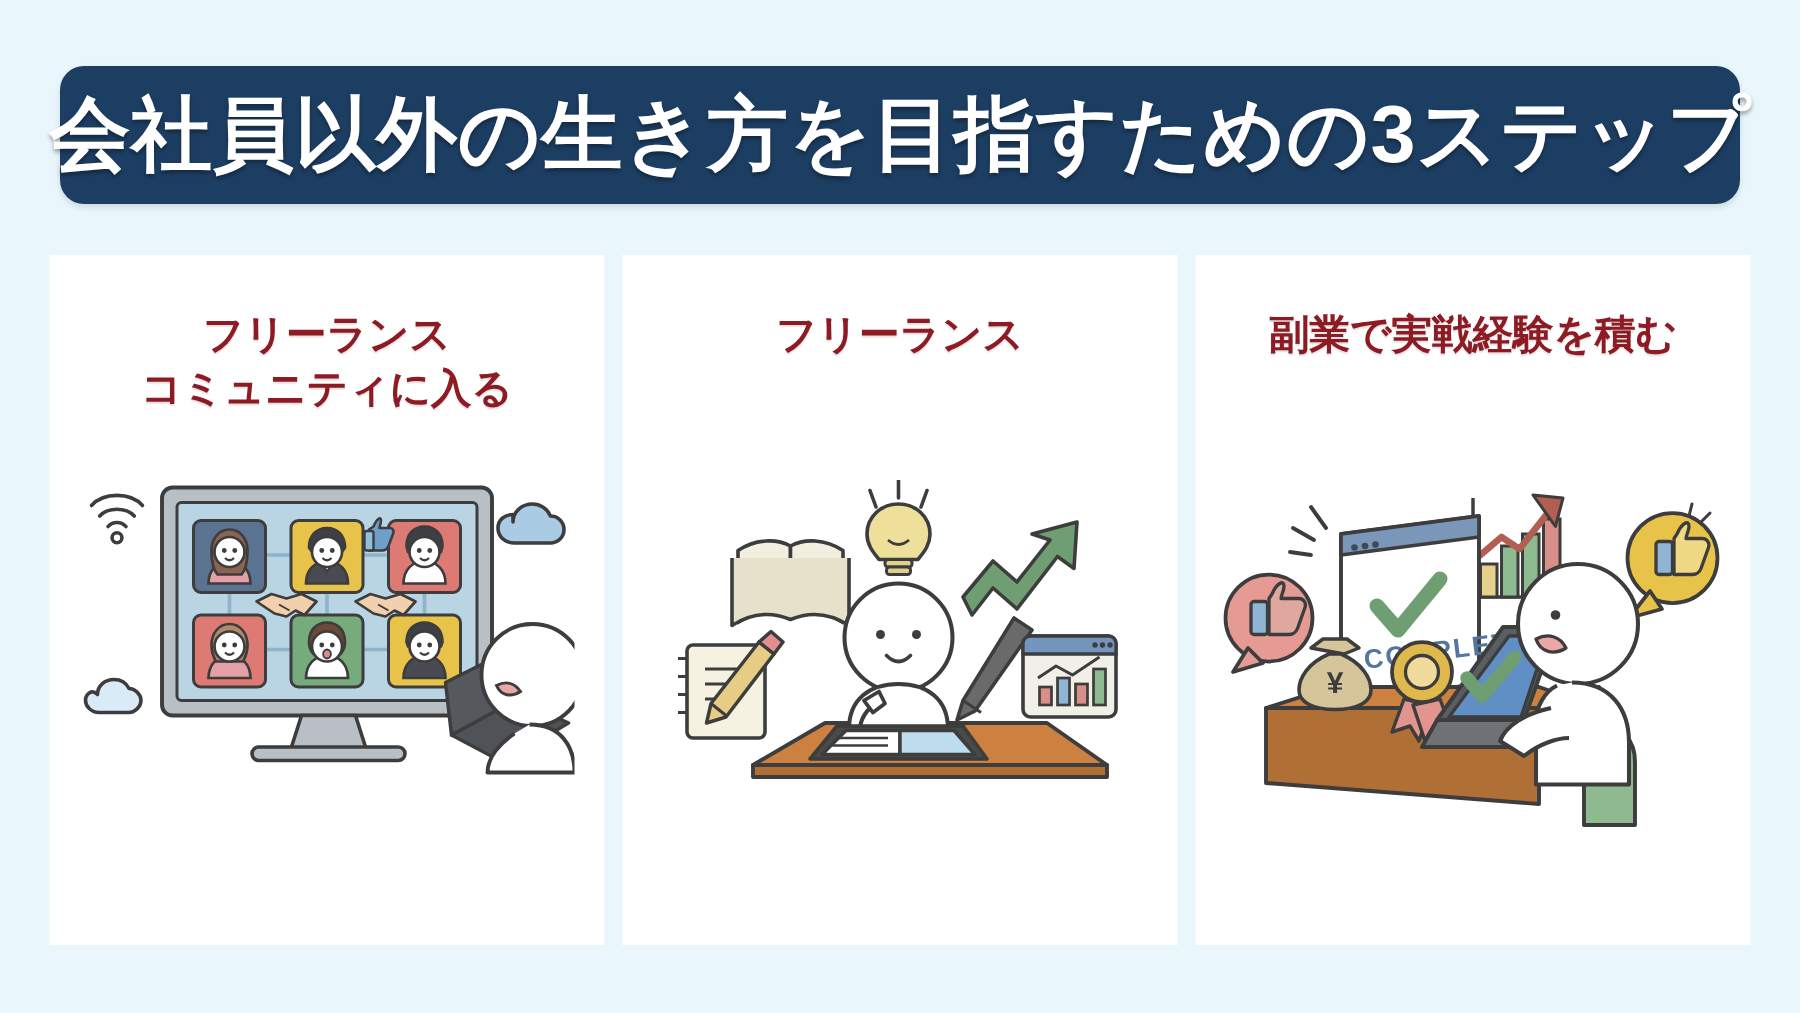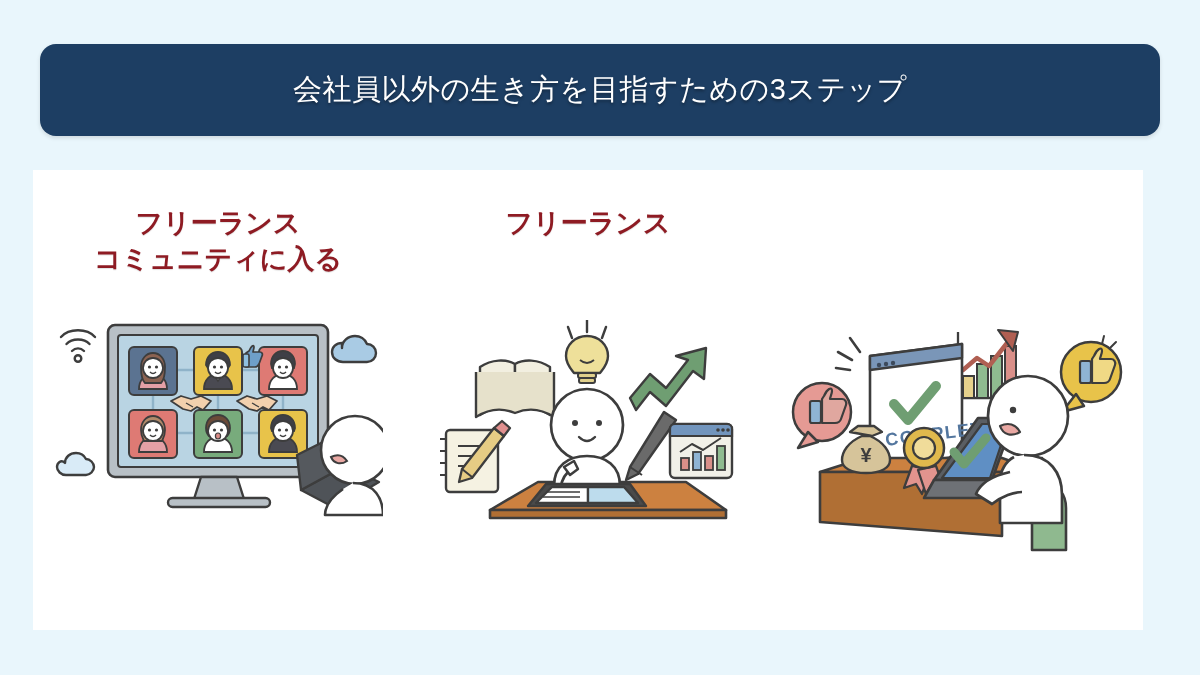--- a/index.html
+++ b/index.html
@@ -15,32 +15,32 @@
   .banner {
     position: absolute; left: 40px; top: 44px;
     width: 1120px; height: 92px;
     background: #1d3e63;
     border-radius: 16px;
     display: flex; align-items: center; justify-content: center;
     box-shadow: 0 2px 4px rgba(0,0,0,0.12);
   }
   .banner-title {
     color: #ffffff;
-    font-size: 29px;
-    font-weight: normal;
+    font-size: 54px;
+    font-weight: bold;
     letter-spacing: 0.5px;
     white-space: nowrap;
     text-shadow: 0 2px 3px rgba(0,0,0,0.35);
   }
 
   
   .cards {
     position: absolute; left: 33px; top: 170px;
     width: 1134px; height: 460px;
-    display: flex; 
+    display: flex; gap: 12px;
   }
   .card {
     position: relative;
     width: 370px; height: 460px;
     background: #ffffff;
     display: flex; flex-direction: column; align-items: center;
   }
   .card-heading {
     margin-top: 36px;
     color: #8e1b23;
@@ -283,20 +283,21 @@
             <g stroke="#3d3d3d" stroke-width="1.7" fill="none">
               <line x1="114" y1="172" x2="148" y2="172"></line>
               <line x1="111" y1="177" x2="148" y2="177"></line>
             </g>
           </g>
         </svg>
       </div>
     </div>
 
     <div class="card">
+      <div class="card-heading">副業で実戦経験を積む</div>
       <div class="card-art">
         <svg width="340" height="240" viewBox="0 0 340 240">
 
           <g>
             <path d="M170 12 v66 h58" stroke="#3d3d3d" stroke-width="2.3" fill="none"></path>
             <rect x="175" y="56" width="11" height="22" fill="#e6d18c" stroke="#3d3d3d" stroke-width="2"></rect>
             <rect x="189" y="44" width="11" height="34" fill="#8fbb90" stroke="#3d3d3d" stroke-width="2"></rect>
             <rect x="203" y="36" width="11" height="42" fill="#8fbb90" stroke="#3d3d3d" stroke-width="2"></rect>
             <rect x="217" y="26" width="11" height="52" fill="#d98f89" stroke="#3d3d3d" stroke-width="2"></rect>
             <path d="M175 50 l14 -12 12 8 22 -28" stroke="#b05f52" stroke-width="4.5" fill="none" stroke-linecap="round" stroke-linejoin="round"></path>

